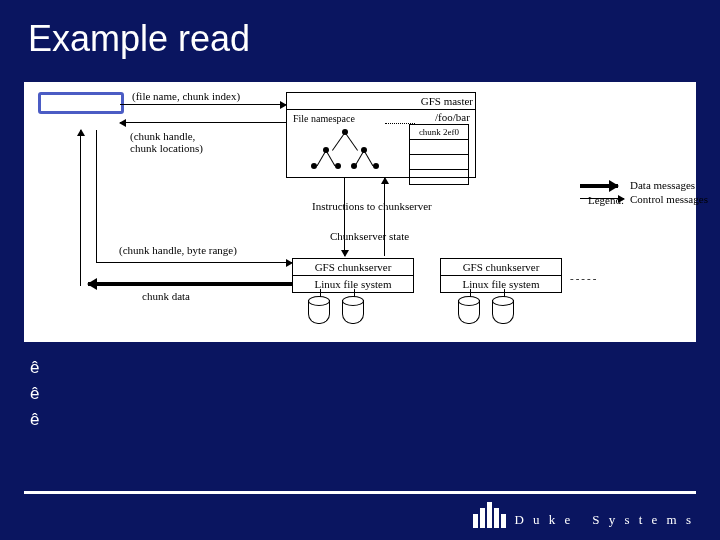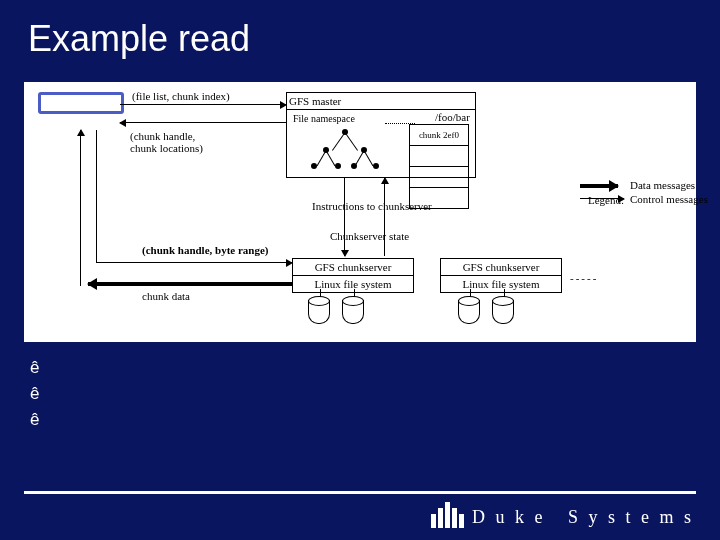--- a/index.html
+++ b/index.html
@@ -76,53 +76,53 @@
     border-top:7px solid #000; border-left:4px solid transparent; border-right:4px solid transparent;
   }
   .vline.u::before{
     content:""; position:absolute; top:-1px; left:-4px;
     border-bottom:7px solid #000; border-left:4px solid transparent; border-right:4px solid transparent;
   }
   .tree { position:absolute; }
   .tree .n { position:absolute; width:6px; height:6px; border-radius:50%; background:#000; }
   .tree .e { position:absolute; background:#000; height:1px; transform-origin: left center; }
   .chunkmap { position:absolute; }
-  .chunkmap .cell{ border:1px solid #000; width:60px; height:22px; margin-top:-1px; }
+  .chunkmap .cell{ border:1px solid #000; width:60px; height:16px; margin-top:-1px; }
   .legend-line { position:absolute; border-top:1px dashed #000; height:0; }
 
   .bullets {
     margin: 16px 30px 0 30px;
     font-size: 17px;
   }
   .bullets .item { margin-bottom: 6px; display:flex; }
   .bullets .bchar { width: 22px; flex:none; }
   .footer-rule {
     position:absolute; left:24px; right:24px; bottom:46px;
     height:3px; background:#fff;
   }
   .duke {
     position:absolute; right:26px; bottom:12px;
     display:flex; align-items:flex-end; gap:8px;
     font-family: "Times New Roman", serif;
-    letter-spacing: 3px; font-size: 18px;
+    letter-spacing: 3px; font-size: 13px;
   }
   .chapel { display:flex; align-items:flex-end; gap:2px; height:26px; }
   .chapel span{ display:block; width:5px; background:#fff; }
 </style>
 </head>
 <body>
 
 <div class="title">Example read</div>
 
 <div class="diagram">
 
   <div class="highlight" style="left:14px; top:10px; width:86px; height:22px;"></div>
 
   <div class="dbox" style="left:262px; top:10px; width:190px; height:86px; display:block; text-align:left;">
-    <div style="text-align:left; border-bottom:1px solid #000; padding:2px;">GFS master</div>
+    <div style="text-align:right; border-bottom:1px solid #000; padding:2px;">GFS master</div>
     <div style="padding:3px 6px; font-size:10px;">File namespace</div>
 
     <div class="tree" style="left:18px; top:36px; width:80px; height:46px;">
       <div class="n" style="left:37px; top:0;"></div>
       <div class="e" style="left:40px; top:3px; width:22px; transform:rotate(55deg);"></div>
       <div class="e" style="left:40px; top:3px; width:22px; transform:rotate(125deg);"></div>
       <div class="n" style="left:18px; top:18px;"></div>
       <div class="n" style="left:56px; top:18px;"></div>
       <div class="e" style="left:21px; top:21px; width:18px; transform:rotate(60deg);"></div>
       <div class="e" style="left:21px; top:21px; width:18px; transform:rotate(120deg);"></div>
@@ -138,21 +138,21 @@
     <div class="legend-line" style="left:98px; top:30px; width:30px; border-top-style:dotted;"></div>
     <div class="chunkmap" style="left:122px; top:32px;">
       <div class="cell" style="display:flex;align-items:center;justify-content:center;font-size:9px;">chunk 2ef0</div>
       <div class="cell"></div>
       <div class="cell"></div>
       <div class="cell"></div>
     </div>
   </div>
 
   <div class="arrow-line r" style="left:96px; top:22px; width:166px;"></div>
-  <div class="dlabel" style="left:108px; top:8px;">(file list, chunk index)</div>
+  <div class="dlabel" style="left:108px; top:8px;">(file name, chunk index)</div>
   <div class="arrow-line l" style="left:96px; top:40px; width:166px;"></div>
   <div class="dlabel" style="left:106px; top:48px;text-align:center;">(chunk handle,</div>
   <div class="dlabel" style="left:106px; top:60px;">chunk locations)</div>
 
   <div class="vline d" style="left:320px; top:96px; height:78px;"></div>
   <div class="vline u" style="left:360px; top:96px; height:78px;"></div>
   <div class="dlabel" style="left:288px; top:118px;">Instructions to chunkserver</div>
   <div class="dlabel" style="left:306px; top:148px;">Chunkserver state</div>
 
   <div class="dbox" style="left:268px; top:176px; width:122px;">
@@ -167,21 +167,21 @@
 
   <div class="cyl" style="left:284px; top:214px;"></div>
   <div class="cyl" style="left:318px; top:214px;"></div>
   <div class="cyl" style="left:434px; top:214px;"></div>
   <div class="cyl" style="left:468px; top:214px;"></div>
   <div class="vline" style="left:296px; top:207px; height:8px;"></div>
   <div class="vline" style="left:330px; top:207px; height:8px;"></div>
   <div class="vline" style="left:446px; top:207px; height:8px;"></div>
   <div class="vline" style="left:480px; top:207px; height:8px;"></div>
 
-  <div class="dlabel" style="left:118px; top:162px;font-weight:bold;">(chunk handle, byte range)</div>
+  <div class="dlabel" style="left:95px; top:162px;">(chunk handle, byte range)</div>
   <div class="arrow-line r" style="left:72px; top:180px; width:196px;"></div>
   <div class="vline" style="left:72px; top:48px; height:132px;"></div>
   <div class="arrow-solid" style="left:64px; top:200px; width:204px; transform:scaleX(-1);"></div>
   <div class="vline u" style="left:56px; top:48px; height:156px;"></div>
   <div class="dlabel" style="left:118px; top:208px;text-align:right;">chunk data</div>
 
   <div class="dlabel" style="left:564px; top:74px;margin-top:38px;">Legend:</div>
   <div class="arrow-solid" style="left:556px; top:102px; width:38px;"></div>
   <div class="dlabel" style="left:606px; top:97px;">Data messages</div>
   <div class="arrow-line r" style="left:556px; top:116px; width:44px;"></div>

